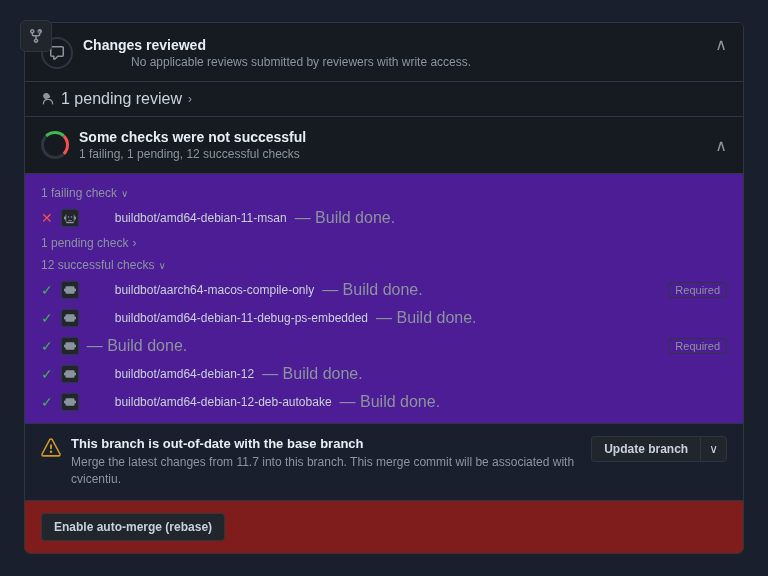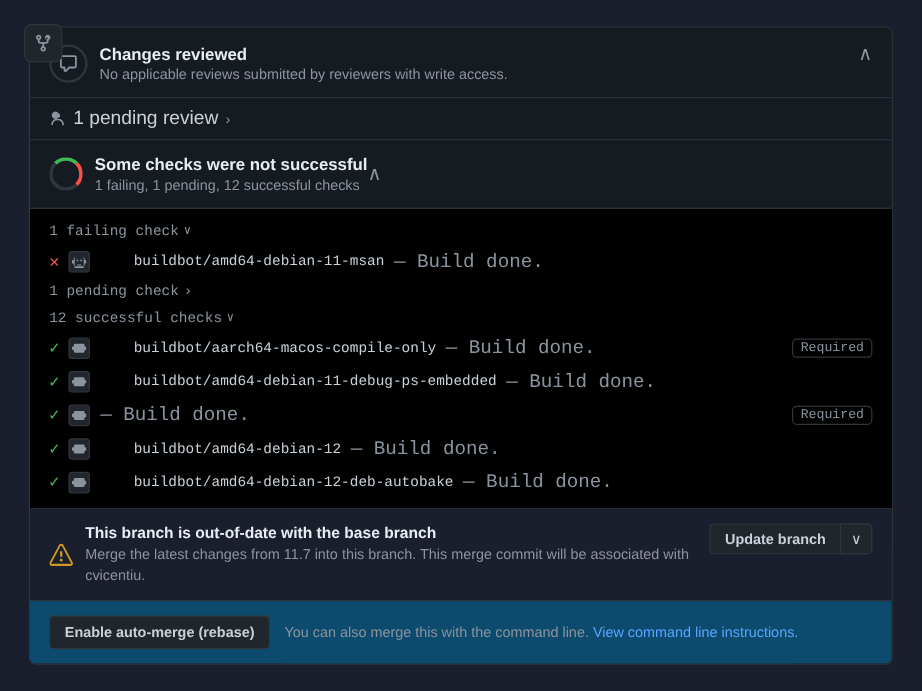--- a/index.html
+++ b/index.html
@@ -49,20 +49,21 @@
     }
     .changes-reviewed-text h3 {
       font-size: 14px;
       font-weight: 600;
       color: #e6edf3;
       margin-bottom: 2px;
     }
     .changes-reviewed-text p {
       font-size: 12px;
       color: #8b949e;
+      margin-left: 48px;
     }
     .chevron-up {
       color: #8b949e;
       font-size: 16px;
       cursor: pointer;
     }
 
     
     .pending-review-bar {
       background: #161b22;
@@ -82,20 +83,21 @@
       font-size: 12px;
     }
 
     
     .checks-header {
       background: #161b22;
       border-bottom: 1px solid #30363d;
       padding: 12px 16px;
       display: flex;
       align-items: center;
+      justify-content: space-between;
     }
     .checks-header-left {
       display: flex;
       align-items: center;
       gap: 10px;
     }
     .spinner-icon {
       width: 28px;
       height: 28px;
       position: relative;
@@ -115,26 +117,25 @@
       color: #e6edf3;
       margin-bottom: 2px;
     }
     .checks-header-text p {
       font-size: 12px;
       color: #8b949e;
     }
 
     
     .checks-list {
-      background: #000000;
+      background: #4c1d95;
       border-bottom: 1px solid #30363d;
       max-height: 250px;
       overflow-y: auto;
       padding: 8px 0;
-      font-family: Liberation Mono, monospace;
     }
     .checks-list::-webkit-scrollbar {
       width: 6px;
     }
     .checks-list::-webkit-scrollbar-track {
       background: #161b22;
     }
     .checks-list::-webkit-scrollbar-thumb {
       background: #30363d;
       border-radius: 3px;
@@ -208,21 +209,21 @@
       background: #1a1f2e;
       border-bottom: 1px solid #30363d;
       padding: 12px 16px;
       display: flex;
       align-items: flex-start;
       justify-content: space-between;
       gap: 12px;
     }
     .outofdate-left {
       display: flex;
-      align-items: center;
+      align-items: flex-start;
       gap: 10px;
     }
     .warning-icon {
       width: 20px;
       height: 20px;
       flex-shrink: 0;
       margin-top: 2px;
     }
     .outofdate-text h4 {
       font-size: 13px;
@@ -258,21 +259,21 @@
       border-left: 1px solid #30363d;
       border-radius: 0 4px 4px 0;
       color: #c9d1d9;
       font-size: 12px;
       padding: 5px 8px;
       cursor: pointer;
     }
 
     
     .auto-merge-footer {
-      background: #0c4a6e;
+      background: #7f1d1d;
       padding: 12px 16px;
       display: flex;
       align-items: center;
       gap: 12px;
     }
     .auto-merge-btn {
       background: #21262d;
       border: 1px solid #30363d;
       border-radius: 4px;
       color: #c9d1d9;
@@ -464,19 +465,15 @@
       </div>
     </div>
     <div class="update-branch-btn-wrap">
       <button class="update-branch-btn">Update branch</button>
       <button class="update-branch-dropdown">∨</button>
     </div>
   </div>
 
   <div class="auto-merge-footer">
     <button class="auto-merge-btn">Enable auto-merge (rebase)</button>
-    <div class="auto-merge-text">
-      <span>You can also merge this with the command line.</span>
-      <a href="#">View command line instructions.</a>
-    </div>
   </div>
 
 </div>
 
 </body></html>

